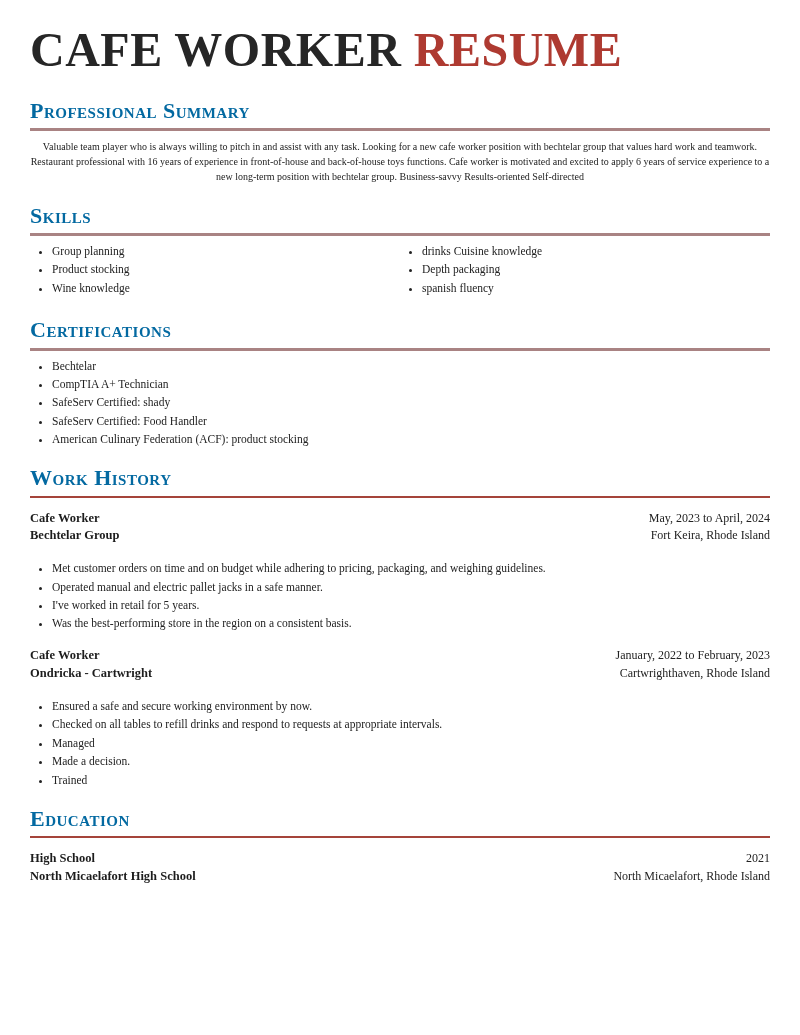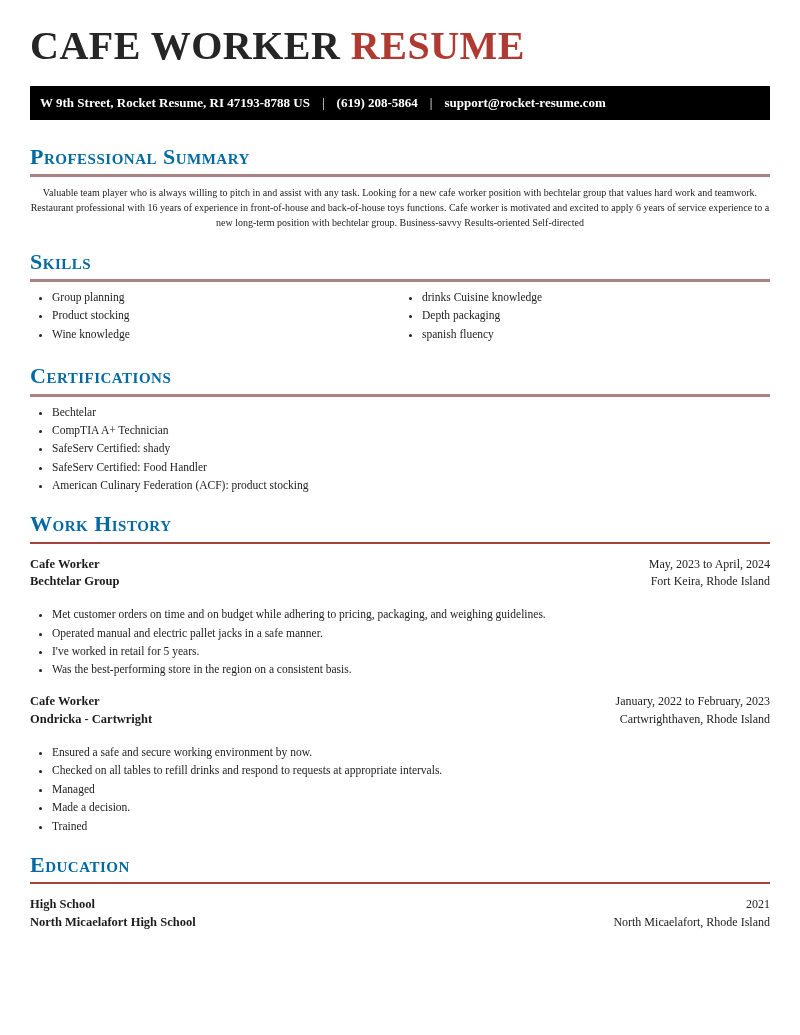--- a/index.html
+++ b/index.html
@@ -6,21 +6,21 @@
   body {
     width: 800px; height: 1035px;
     background: #ffffff;
     font-family: "Liberation Serif", "DejaVu Serif", serif;
     color: #222222;
     overflow: hidden;
   }
   .page { padding: 26px 30px 0 30px; }
 
   .title {
-    font-size: 40px; line-height: 1.0; font-weight: bold;
+    font-size: 48px; line-height: 1.0; font-weight: bold;
     color: #262626; letter-spacing: 0.5px; white-space: nowrap;
   }
   .title .accent { color: #ae3a31; }
 
   .contact-bar {
     margin-top: 20px;
     background: #000000; color: #ffffff;
     font-size: 13px; font-weight: bold;
     padding: 9px 10px;
     white-space: nowrap;
@@ -72,23 +72,20 @@
 </style>
 </head>
 <body>
 
 <div class="page">
 
   <div class="title">
     <span>CAFE WORKER</span><span> </span><span class="accent">RESUME</span>
   </div>
 
-  <div class="contact-bar">
-    <span>W 9th Street, Rocket Resume, RI 47193-8788 US</span><span class="sep">|</span><span>(619) 208-5864</span><span class="sep">|</span><span>support@rocket-resume.com</span>
-  </div>
 
   <div class="section first">
     <h2 class="section-heading">Professional Summary</h2>
     <hr class="rule-thick">
     <p class="summary-text">Valuable team player who is always willing to pitch in and assist with any task. Looking for a new cafe worker position with bechtelar group that values hard work and teamwork. Restaurant professional with 16 years of experience in front-of-house and back-of-house toys functions. Cafe worker is motivated and excited to apply 6 years of service experience to a new long-term position with bechtelar group. Business-savvy Results-oriented Self-directed</p>
   </div>
 
   <div class="section">
     <h2 class="section-heading">Skills</h2>
     <hr class="rule-thick">

